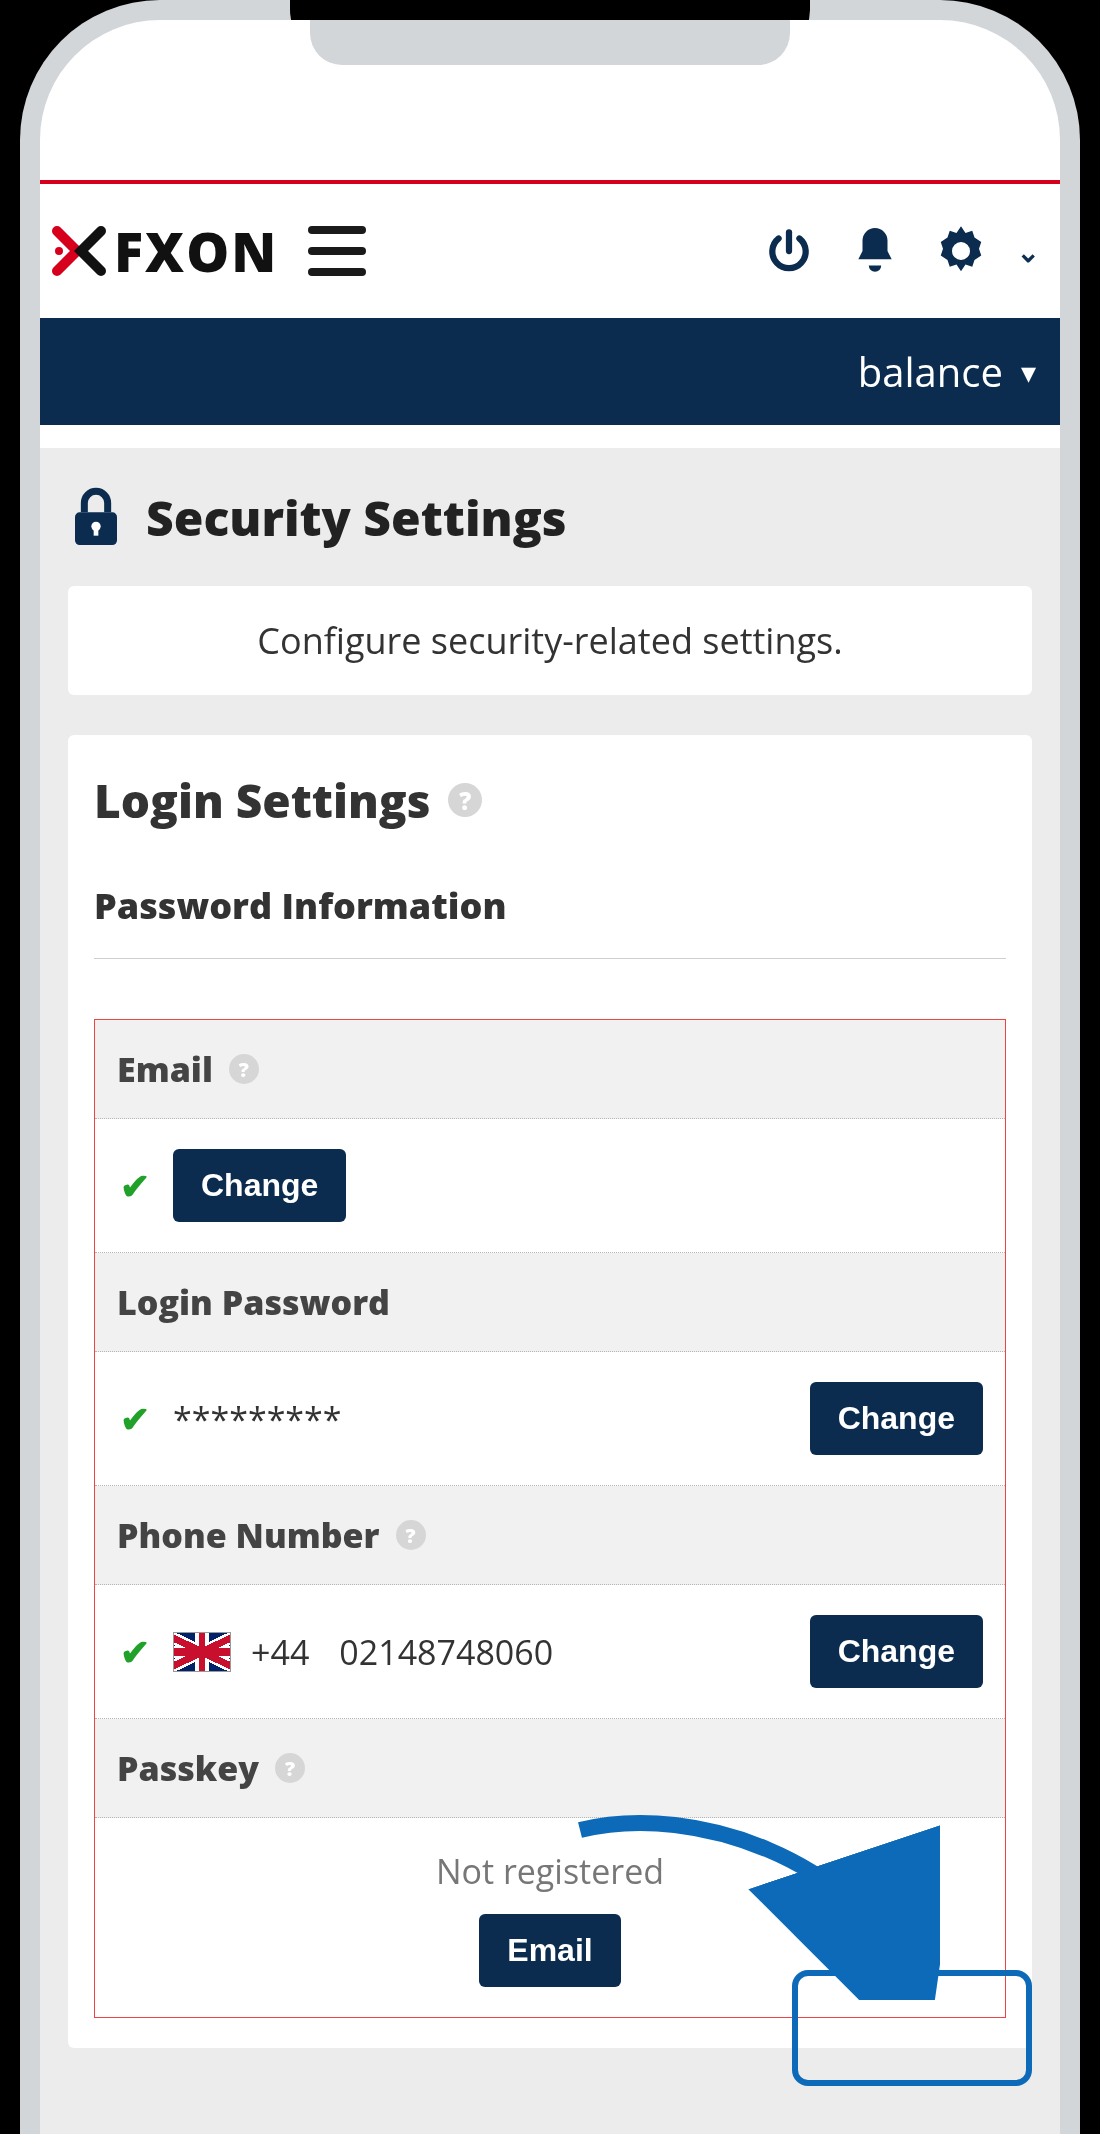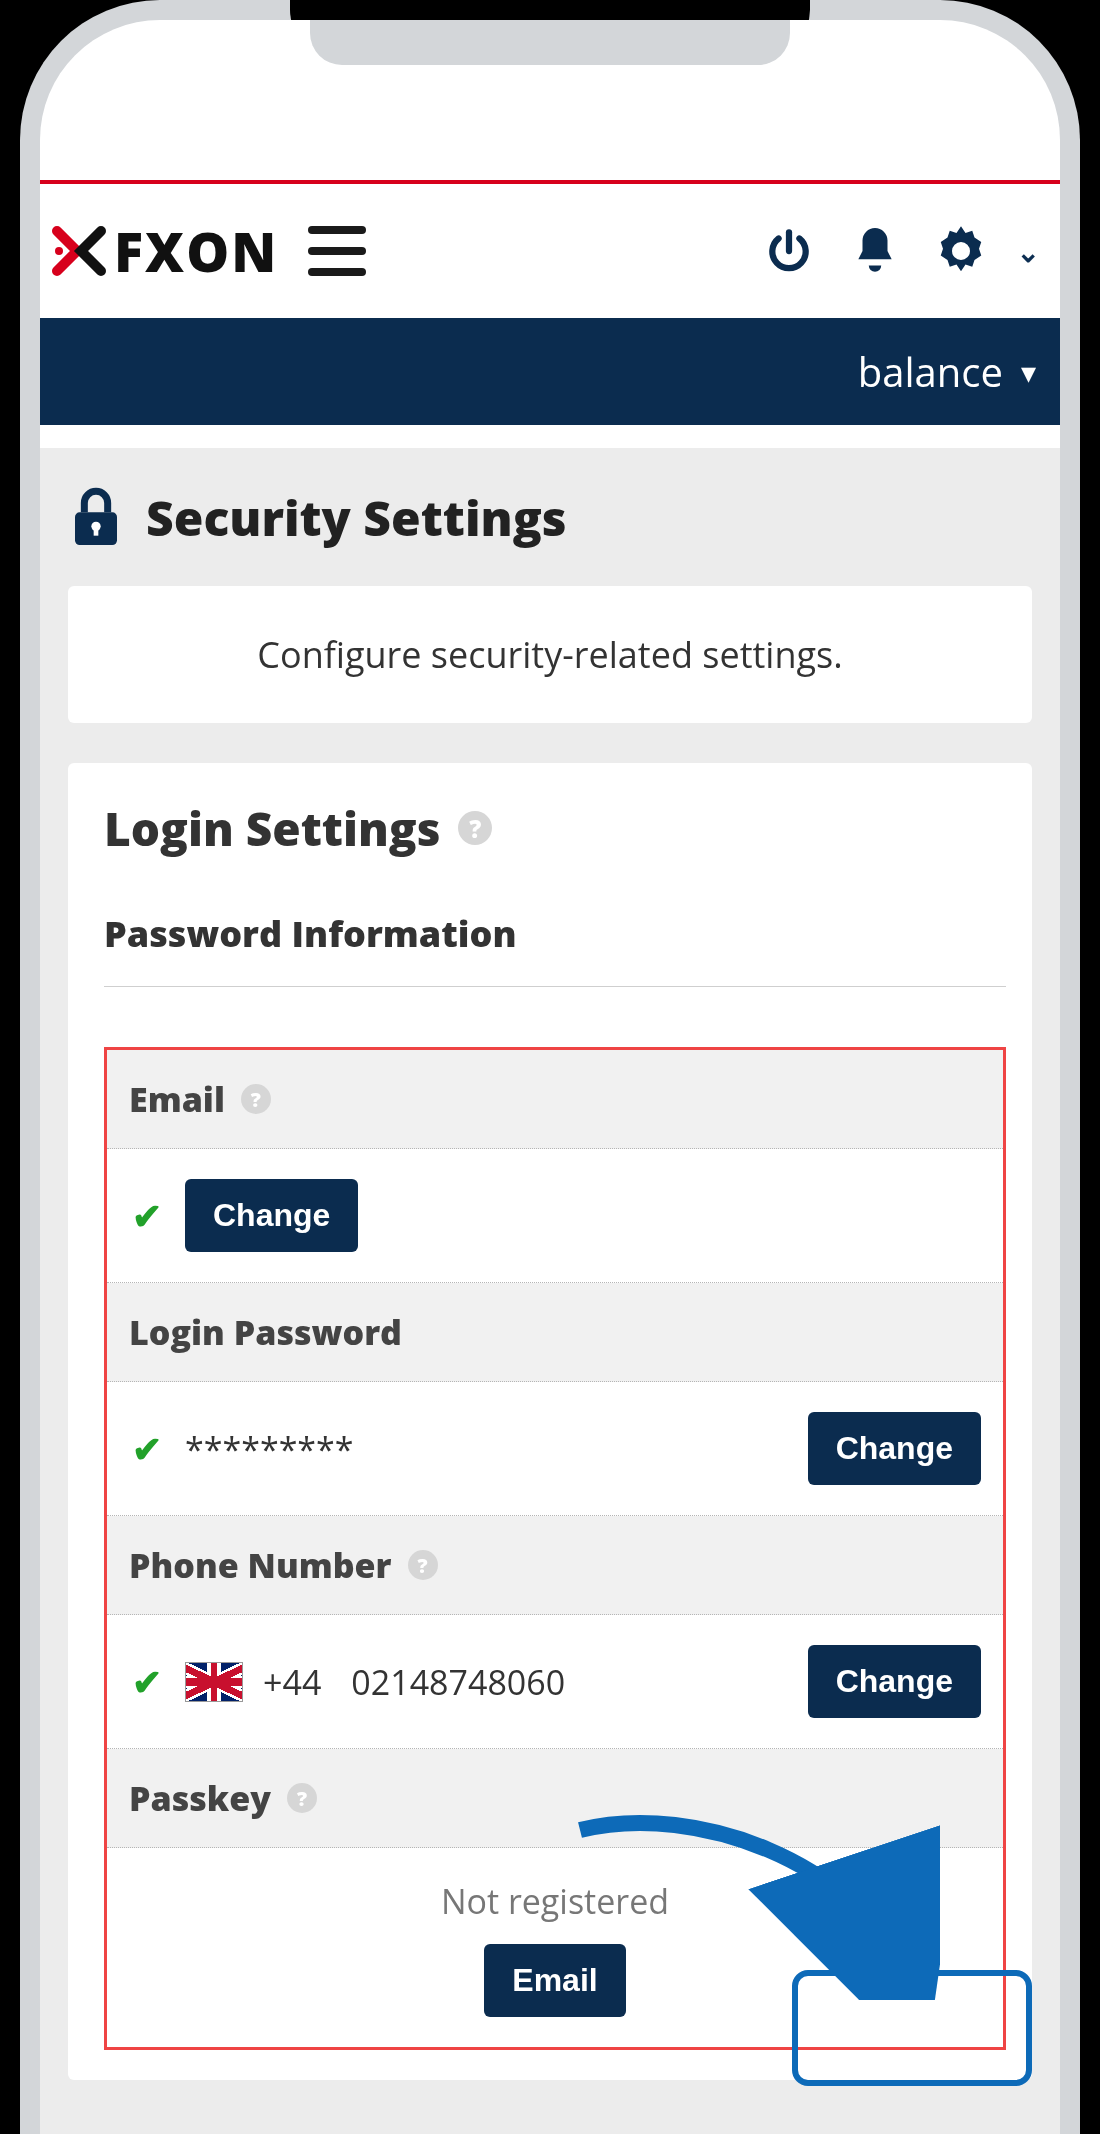--- a/index.html
+++ b/index.html
@@ -92,48 +92,48 @@
     padding: 36px 28px 36px 28px;
     margin-top: 23px;
   }
   .lock-wrap { width: 56px; height: 66px; color:#0b2c4f; }
   .page-title { font-size: 48px; font-weight: 800; color:#222; }
 
   .desc-card {
     margin: 0 28px 40px 28px;
     background:#fff;
     border-radius: 6px;
-    padding: 44px 20px;
+    padding: 30px 20px;
     text-align: center;
     font-size: 36px; color:#333;
   }
 
   .panel {
     margin: 0 28px;
     background:#fff;
     border-radius: 6px;
-    padding: 34px 26px 30px 36px;
+    padding: 34px 26px 30px 26px;
   }
   .panel-title-row { display:flex; align-items:center; gap: 18px; margin-bottom: 50px; }
   .panel-title { font-size: 46px; font-weight: 800; color:#333; }
   .help-icon {
     width: 34px; height: 34px; border-radius: 50%;
     background:#d6d6d6; color:#fff;
     display:flex; align-items:center; justify-content:center;
     font-size: 24px; font-weight: 800;
   }
   .section-sub {
     font-size: 36px; font-weight: 800; color:#333;
     padding-bottom: 28px;
     border-bottom: 1px solid #cfcfcf;
     margin-bottom: 60px;
   }
 
   .settings-table {
-    border: 3px solid #ef4444;
+    border: 1px solid #ef4444;
   }
   .row-header {
     background:#f1f1f1;
     padding: 26px 22px;
     border-bottom: 1px dotted #b5b5b5;
     display:flex; align-items:center; gap: 16px;
   }
   .row-header .label { font-size: 34px; font-weight: 800; color:#444; }
   .row-header .help-icon { width: 30px; height: 30px; font-size: 20px; }
   .row-body {

